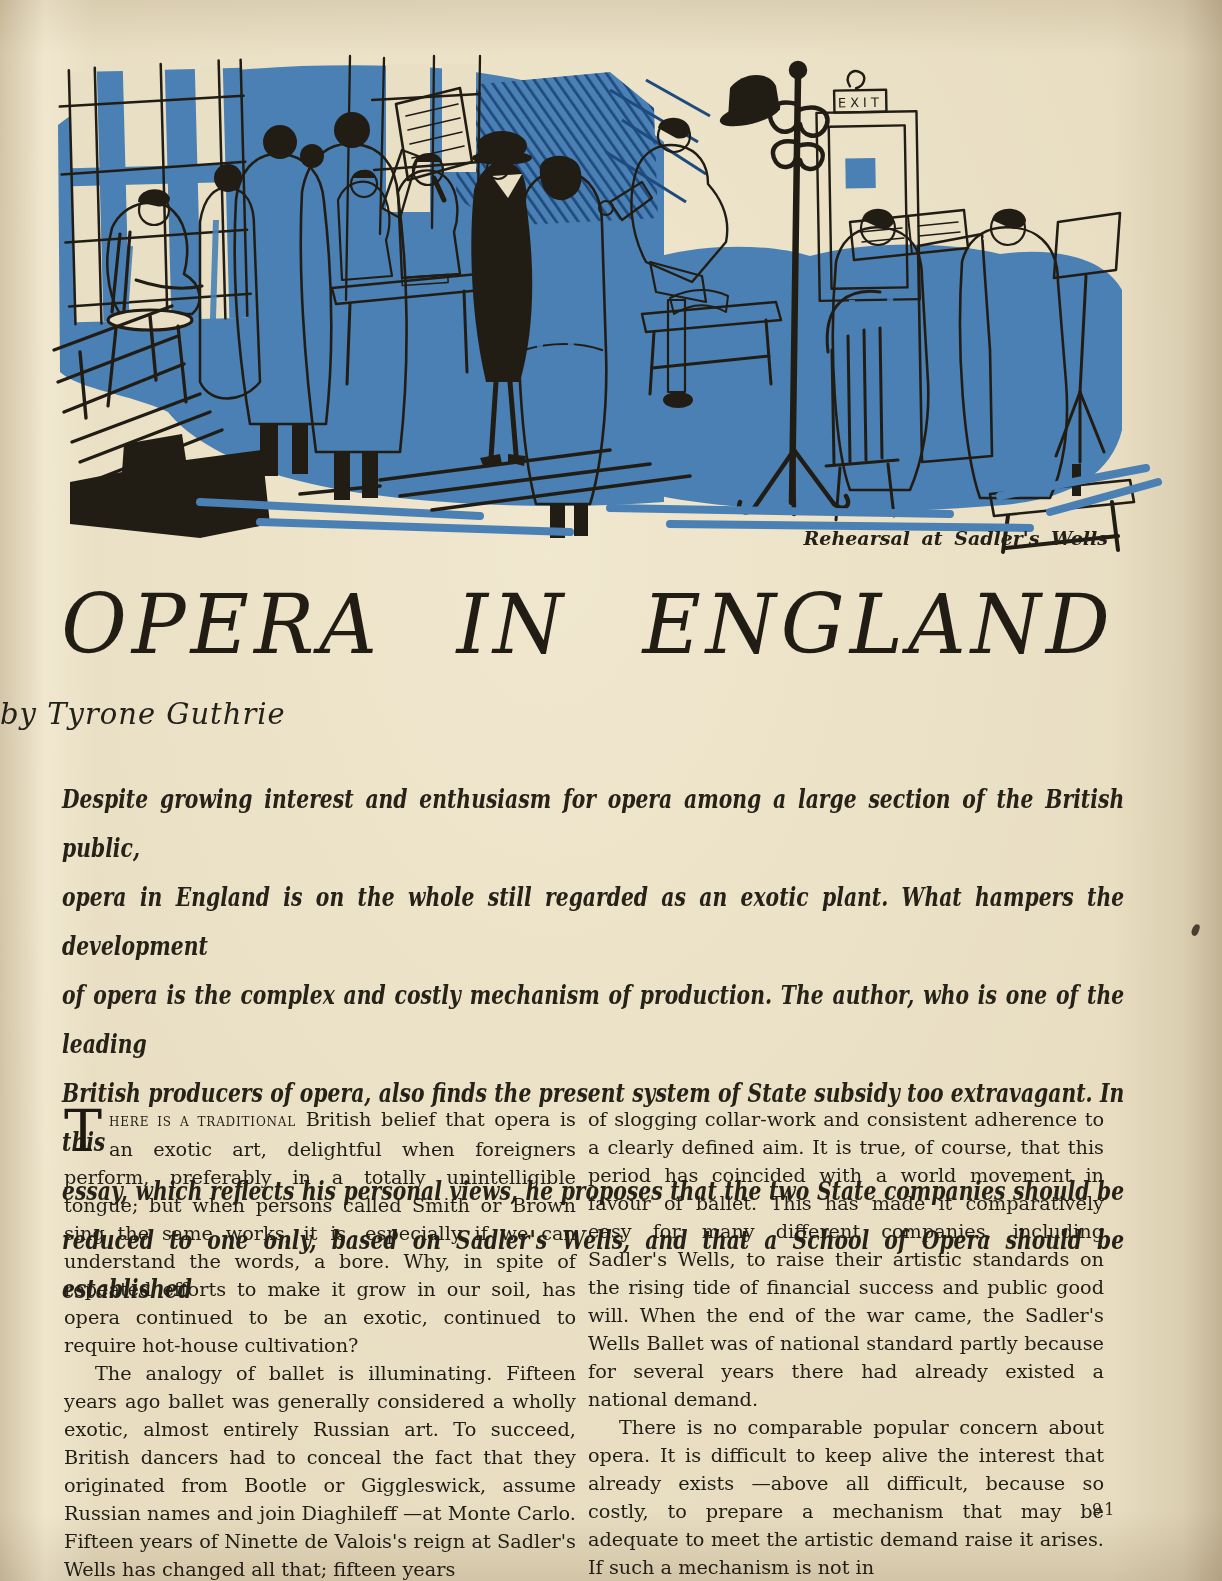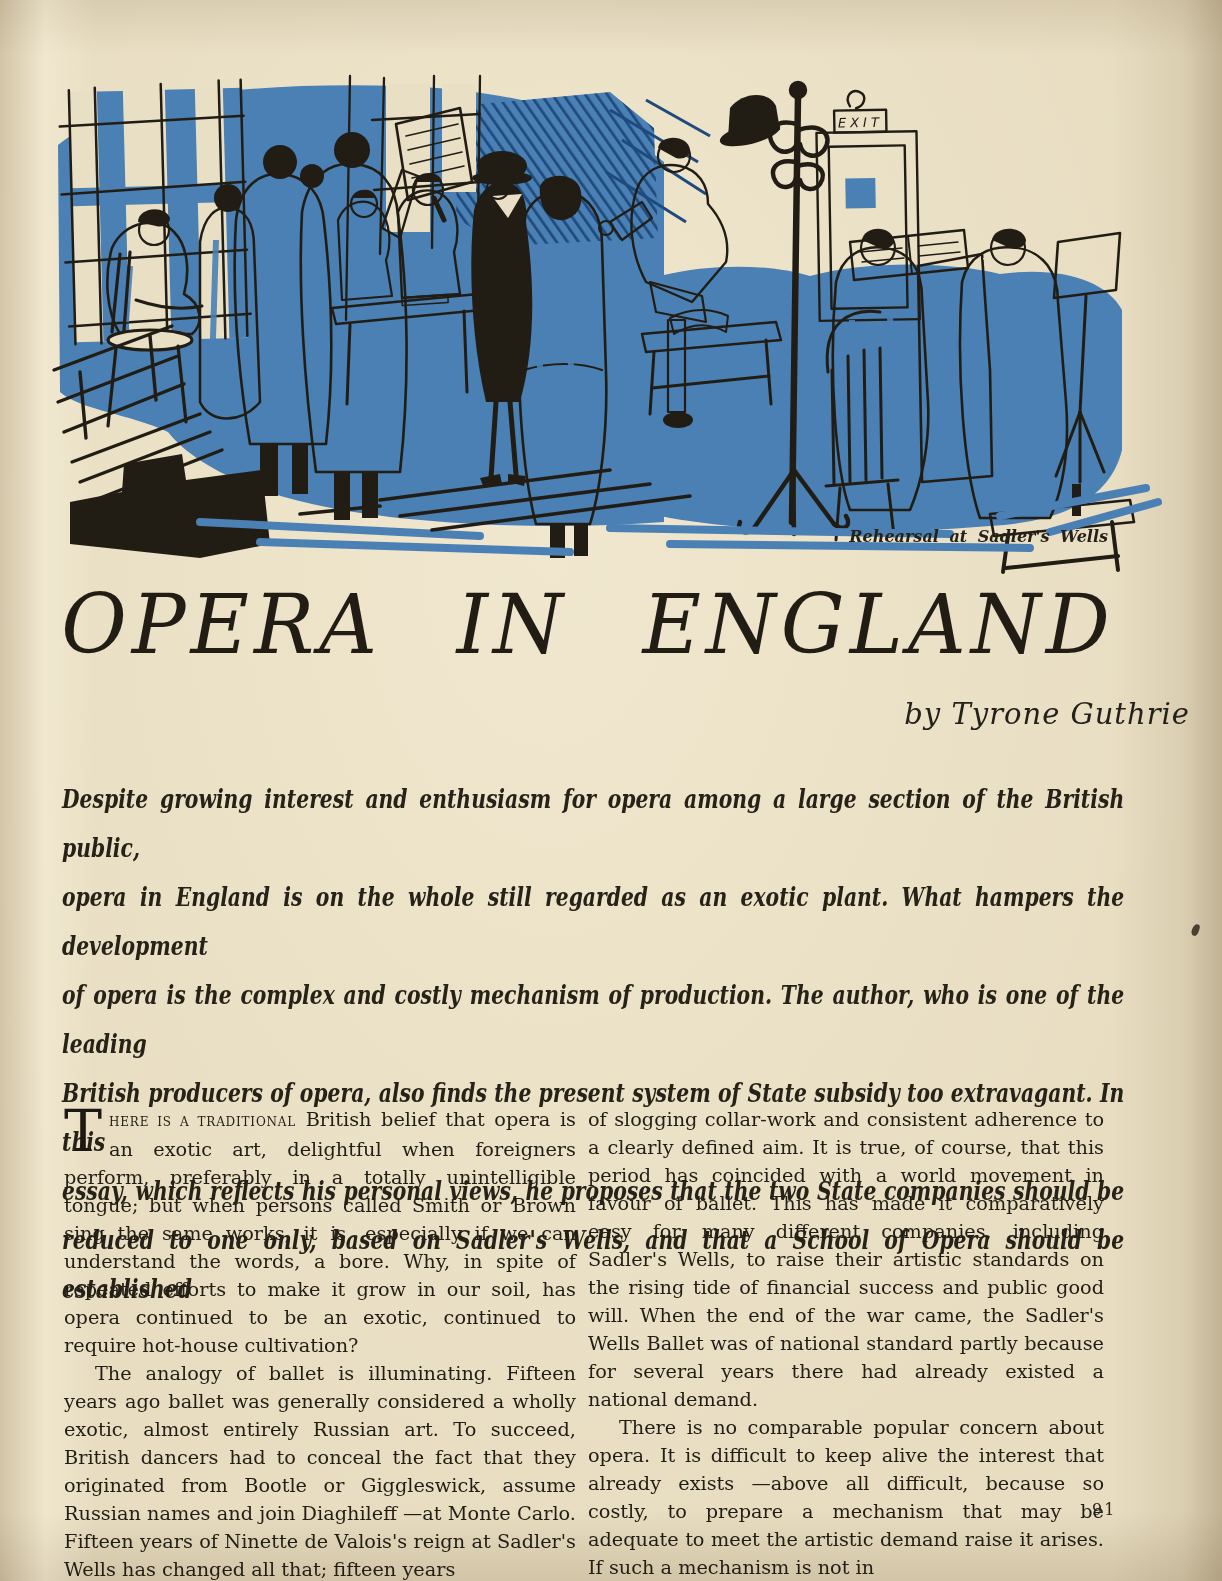--- a/index.html
+++ b/index.html
@@ -10,28 +10,28 @@
       linear-gradient(90deg, rgba(125,98,60,.20), rgba(255,251,233,.30) 45px, rgba(255,251,233,0) 95px),
       linear-gradient(270deg, rgba(105,80,45,.30), rgba(105,80,45,.10) 40px, rgba(105,80,45,0) 110px),
       linear-gradient(0deg, rgba(105,80,45,.18), rgba(105,80,45,0) 70px),
       linear-gradient(180deg, rgba(120,95,60,.14), rgba(120,95,60,0) 55px),
       radial-gradient(ellipse at 45% 35%, rgba(255,250,232,.35), rgba(255,250,232,0) 70%);
     font-family:"DejaVu Serif","Liberation Serif",serif;
     color:#26221a;
   }
   .abs{position:absolute;}
   
-  #illustration{left:50px;top:70px;width:1120px;height:507px;font-style:italic;}
+  #illustration{left:50px;top:50px;width:1120px;height:507px;}
   #caption{left:700px;top:527px;width:408px;text-align:right;
-    font-style:italic;font-weight:bold;font-size:16px;color:#262118;word-spacing:5px;}
+    font-style:italic;font-weight:bold;font-size:19px;color:#262118;word-spacing:5px;}
   
   #title{left:54px;top:576px;width:1068px;text-align:center;
     font-style:italic;font-size:80px;letter-spacing:5px;word-spacing:44px;
     color:#211d15;white-space:nowrap;transform:scaleY(1.04);transform-origin:top;}
-  #byline{left:0;top:697px;width:1190px;text-align:right;
+  #byline{left:0;top:697px;width:1190px;text-align:left;
     font-style:italic;font-size:29px;color:#24201a;letter-spacing:1px;}
   
   #standfirst{left:62px;top:775px;width:1360px;transform:scaleX(.781);transform-origin:left top;
     font-style:italic;font-weight:bold;font-size:26px;line-height:49px;color:#272218;}
   #standfirst .sline{text-align:justify;text-align-last:justify;}
   #standfirst .sline.last{text-align-last:left;}
   
   .col{top:1106px;font-size:19.3px;line-height:28px;text-align:justify;color:#221e16;}
   #col-left{left:64px;width:512px;}
   #col-right{left:588px;width:516px;}

